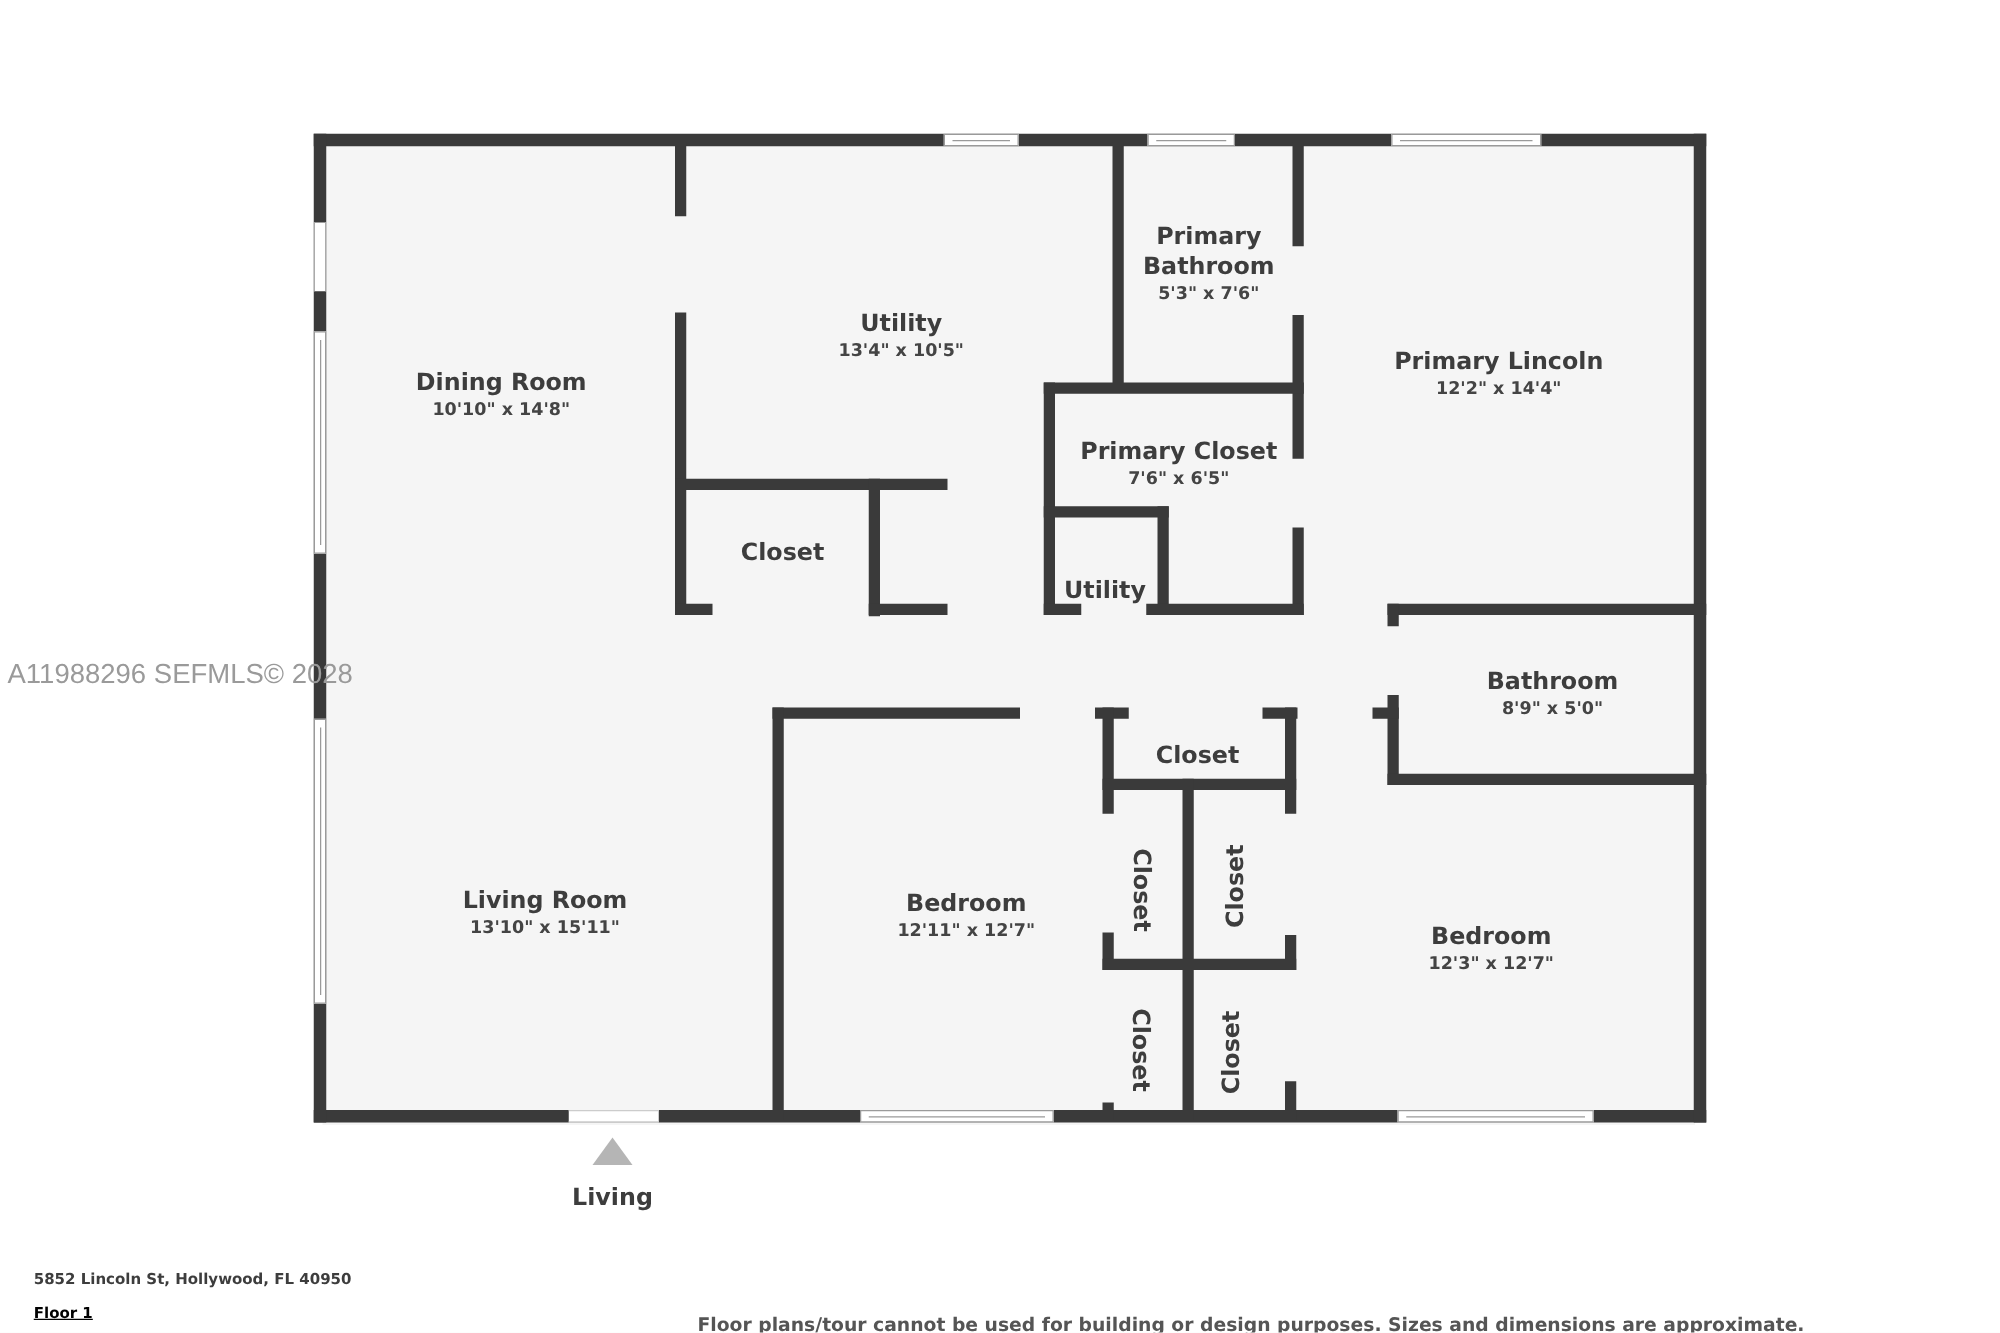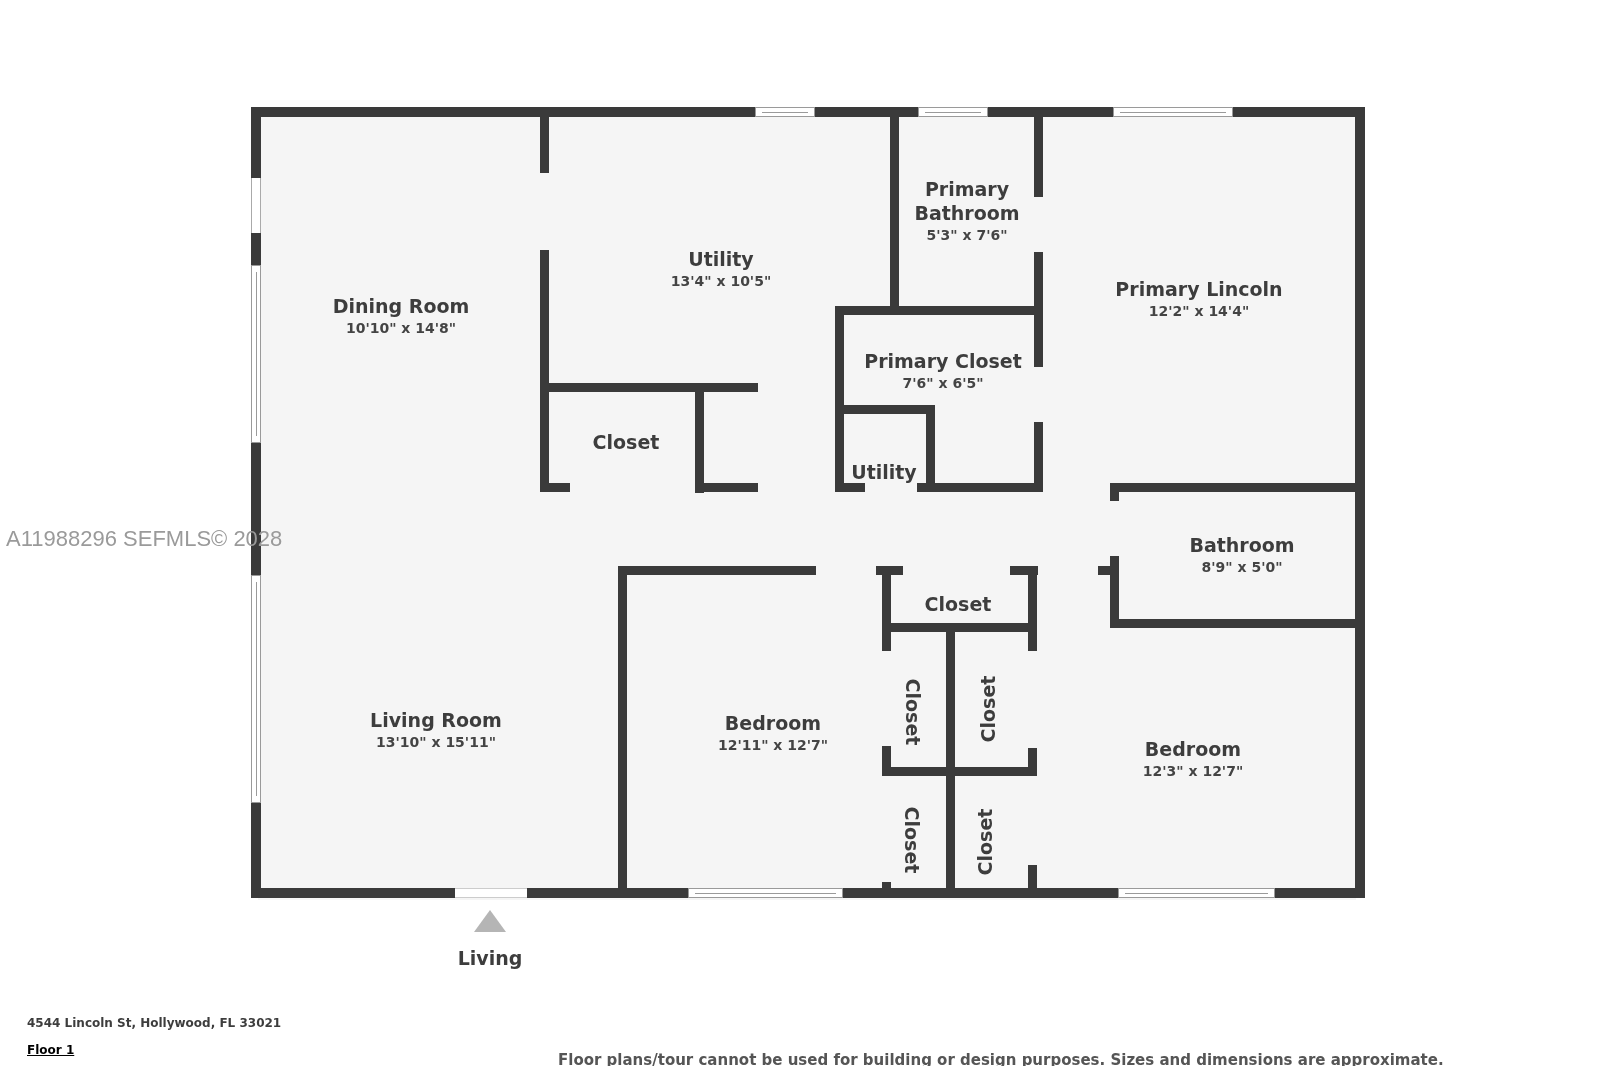--- a/index.html
+++ b/index.html
@@ -144,15 +144,15 @@
 </div>
 <div class="label rot-ccw" style="left:985px;top:842px;">
   <span class="name">Closet</span>
 </div>
 
 <div class="entry-arrow"></div>
 <div class="entry-label">Living</div>
 
 <div class="watermark">A11988296  SEFMLS© 2028</div>
 
-<div class="footer-address">4544 Lincoln St, Hollywood, FL 33021</div>
+<div class="footer-address">5852 Lincoln St, Hollywood, FL 40950</div>
 <div class="footer-floor">Floor 1</div>
 <div class="footer-disclaimer">Floor plans/tour cannot be used for building or design purposes. Sizes and dimensions are approximate.</div>
 
 </body></html>

